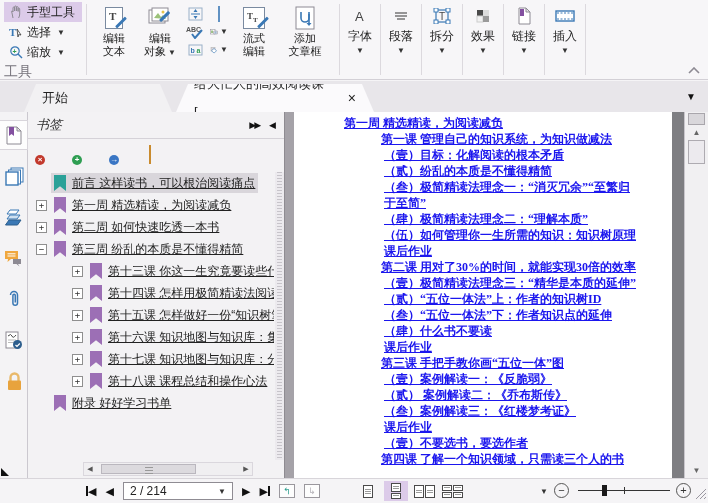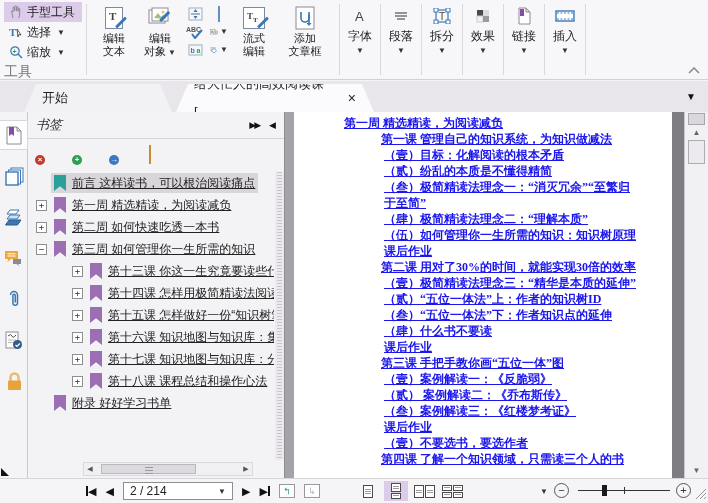--- a/index.html
+++ b/index.html
@@ -438,21 +438,21 @@
     <span class="expander">+</span>
     <span class="bm-sel-wrap">
       <span class="flag"></span>
       <span class="bm-label">第二周 如何快速吃透一本书</span>
     </span>
   </div>
         <div class="bm-row lvl0">
     <span class="expander">−</span>
     <span class="bm-sel-wrap">
       <span class="flag"></span>
-      <span class="bm-label">第三周 如何管理你一生所需的知识</span>
+      <span class="bm-label">第三周 纷乱的本质是不懂得精简</span>
     </span>
   </div>
         <div class="bm-row lvl1">
     <span class="expander">+</span>
     <span class="bm-sel-wrap">
       <span class="flag"></span>
       <span class="bm-label">第十三课 你这一生究竟要读些什</span>
     </span>
   </div>
         <div class="bm-row lvl1">

